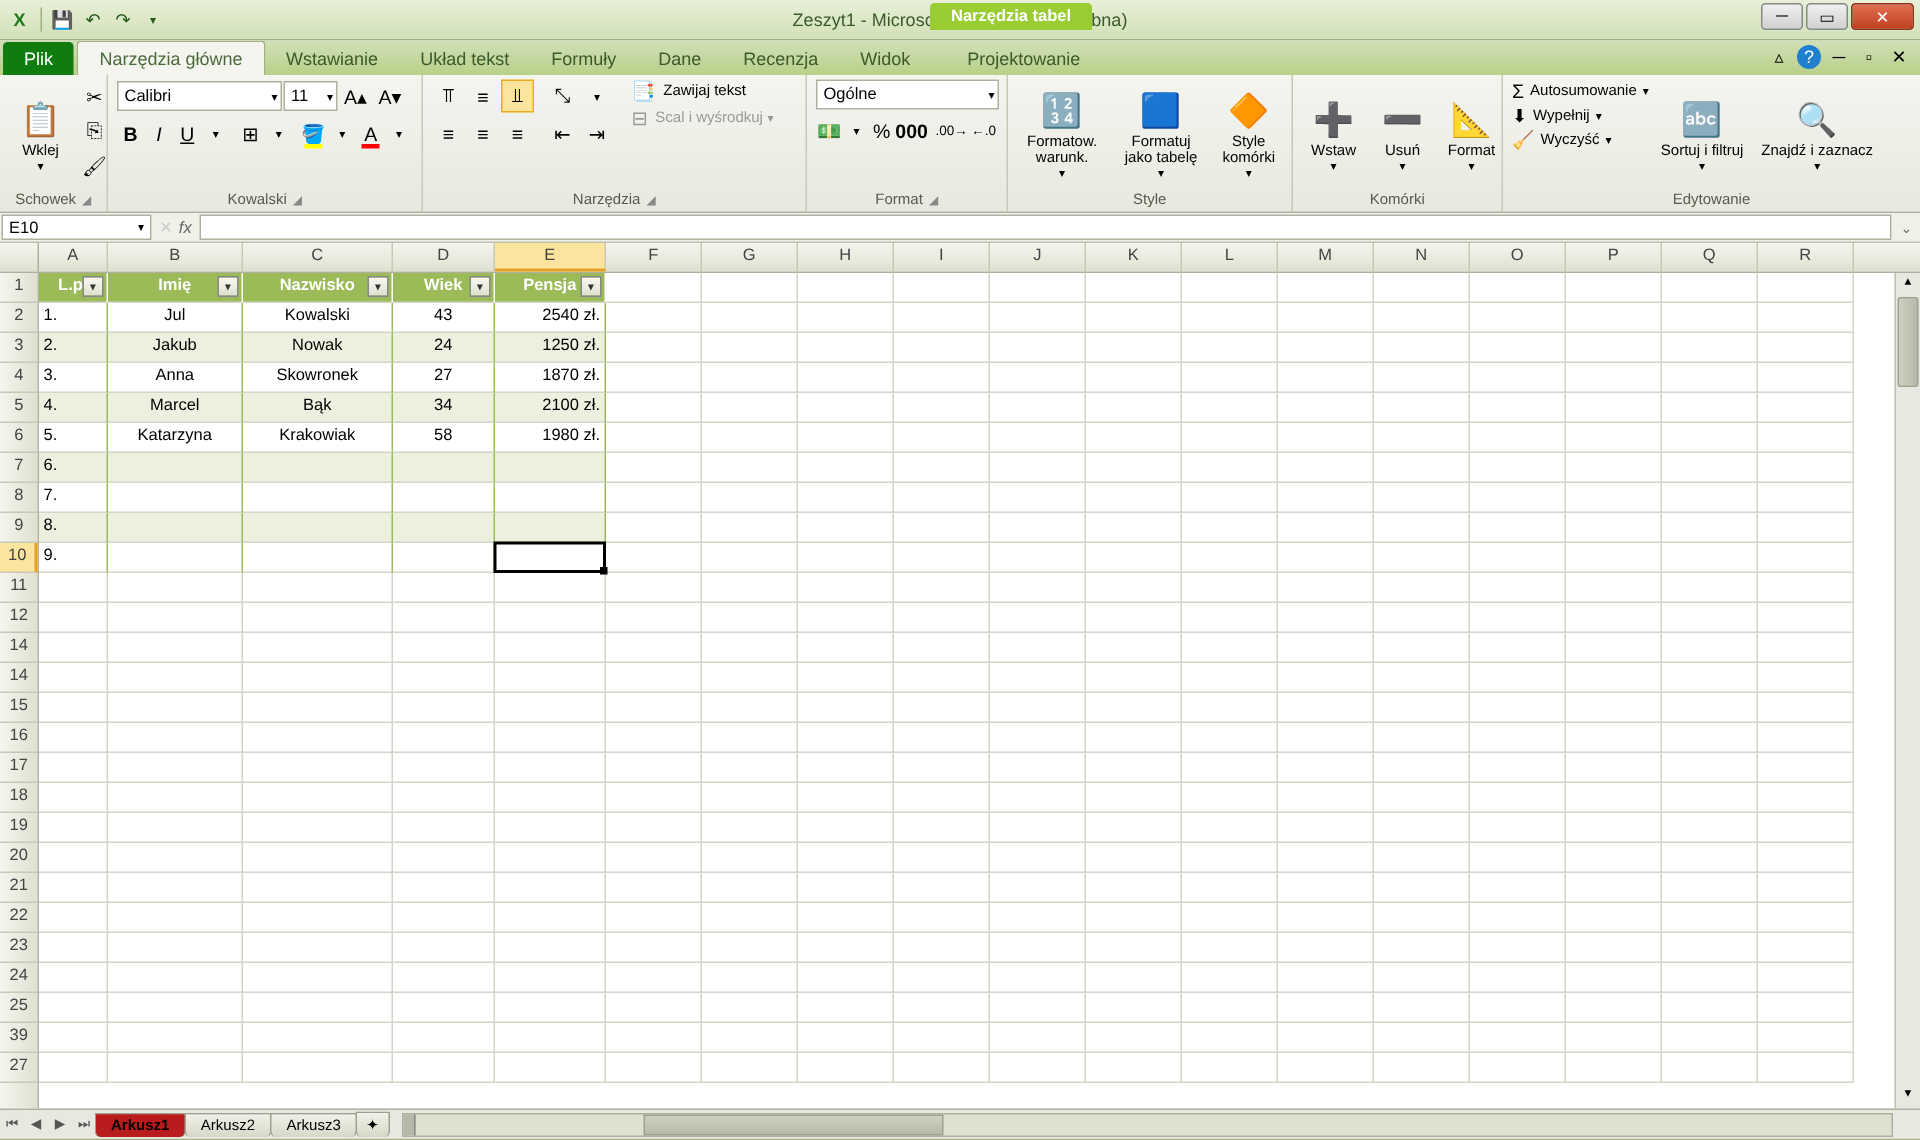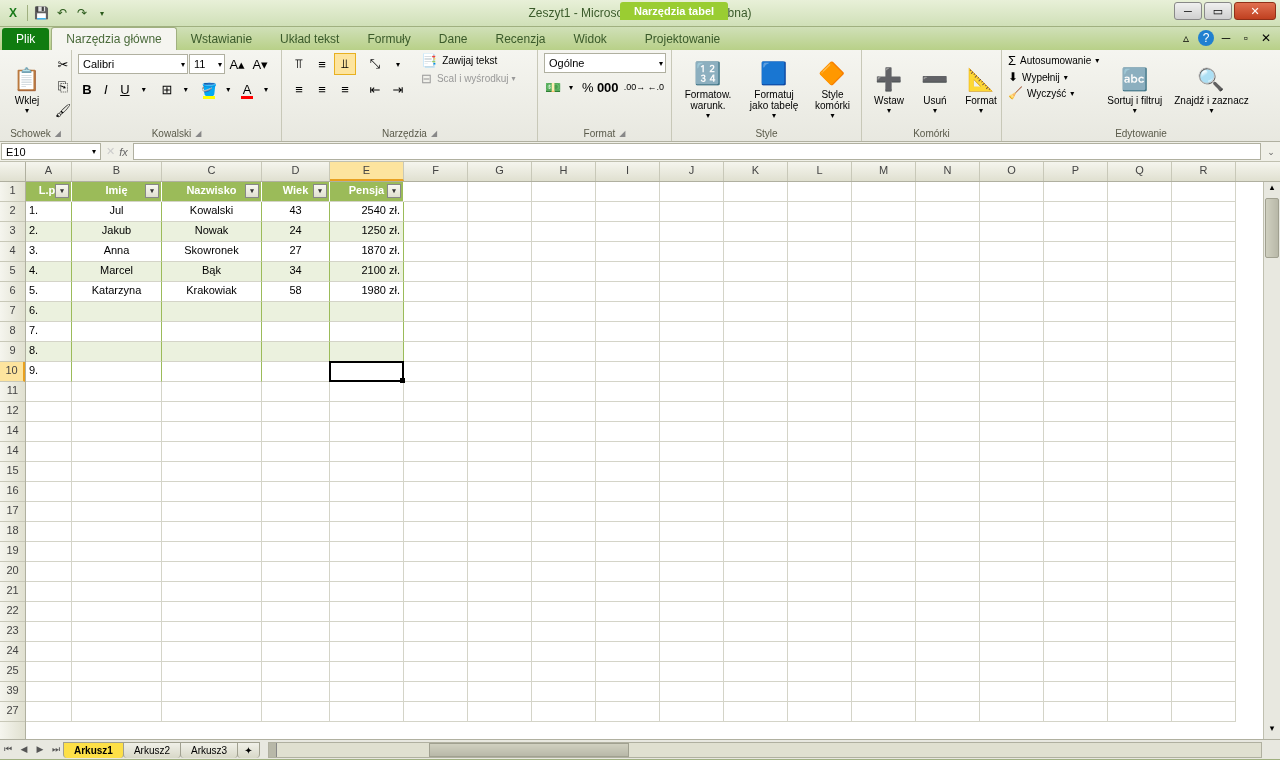--- a/index.html
+++ b/index.html
@@ -76,21 +76,21 @@
 
 .vscroll { position: absolute; right: 0; top: 20px; bottom: 0; width: 17px; background: #e8e8e0; border-left: 1px solid #c0c0b0; }
 .vscroll .thumb { position: absolute; top: 16px; left: 1px; right: 1px; height: 60px; background: linear-gradient(90deg,#d0d0c0,#b8b8a8); border: 1px solid #a0a090; border-radius: 2px; }
 .vscroll .arr { height: 16px; text-align: center; font-size: 9px; }
 
 
 .sheetbar { height: 20px; background: #e8e8e0; display: flex; align-items: center; border-top: 1px solid #b0b0a0; font-size: 10px; position: relative; }
 .sheetnav { display: flex; }
 .sheetnav span { width: 16px; text-align: center; font-size: 9px; color: #555; }
 .sheettab { padding: 2px 10px; background: linear-gradient(#f0f0e8,#d8d8c8); border: 1px solid #a0a090; border-bottom: none; margin-left: -1px; border-radius: 0 0 4px 4px; }
-.sheettab.active { background: #fde047; font-weight: bold; }
+.sheettab.active { background: #b91c1c; font-weight: bold; }
 .sheettab.new { padding: 2px 6px; font-size: 10px; }
 .hscroll { flex: 1; margin: 0 18px 0 8px; height: 16px; background: #e0e0d0; position: relative; border: 1px solid #b0b0a0; }
 .hscroll .hthumb { position: absolute; left: 160px; width: 200px; top: 0; bottom: 0; background: linear-gradient(#d0d0c0,#b8b8a8); border: 1px solid #a0a090; }
 .hscroll .split { position: absolute; left: 0; width: 8px; top:0; bottom:0; background:#b8b8a8; border-right:1px solid #888;}
 
 
 .statusbar { height: 21px; background: linear-gradient(#e8f0d8, #d0e0b8); display: flex; align-items: center; padding: 0 6px; font-size: 11px; color: #3a5a2a; border-top: 1px solid #a0b080; }
 </style>
 </head>
 <body>

